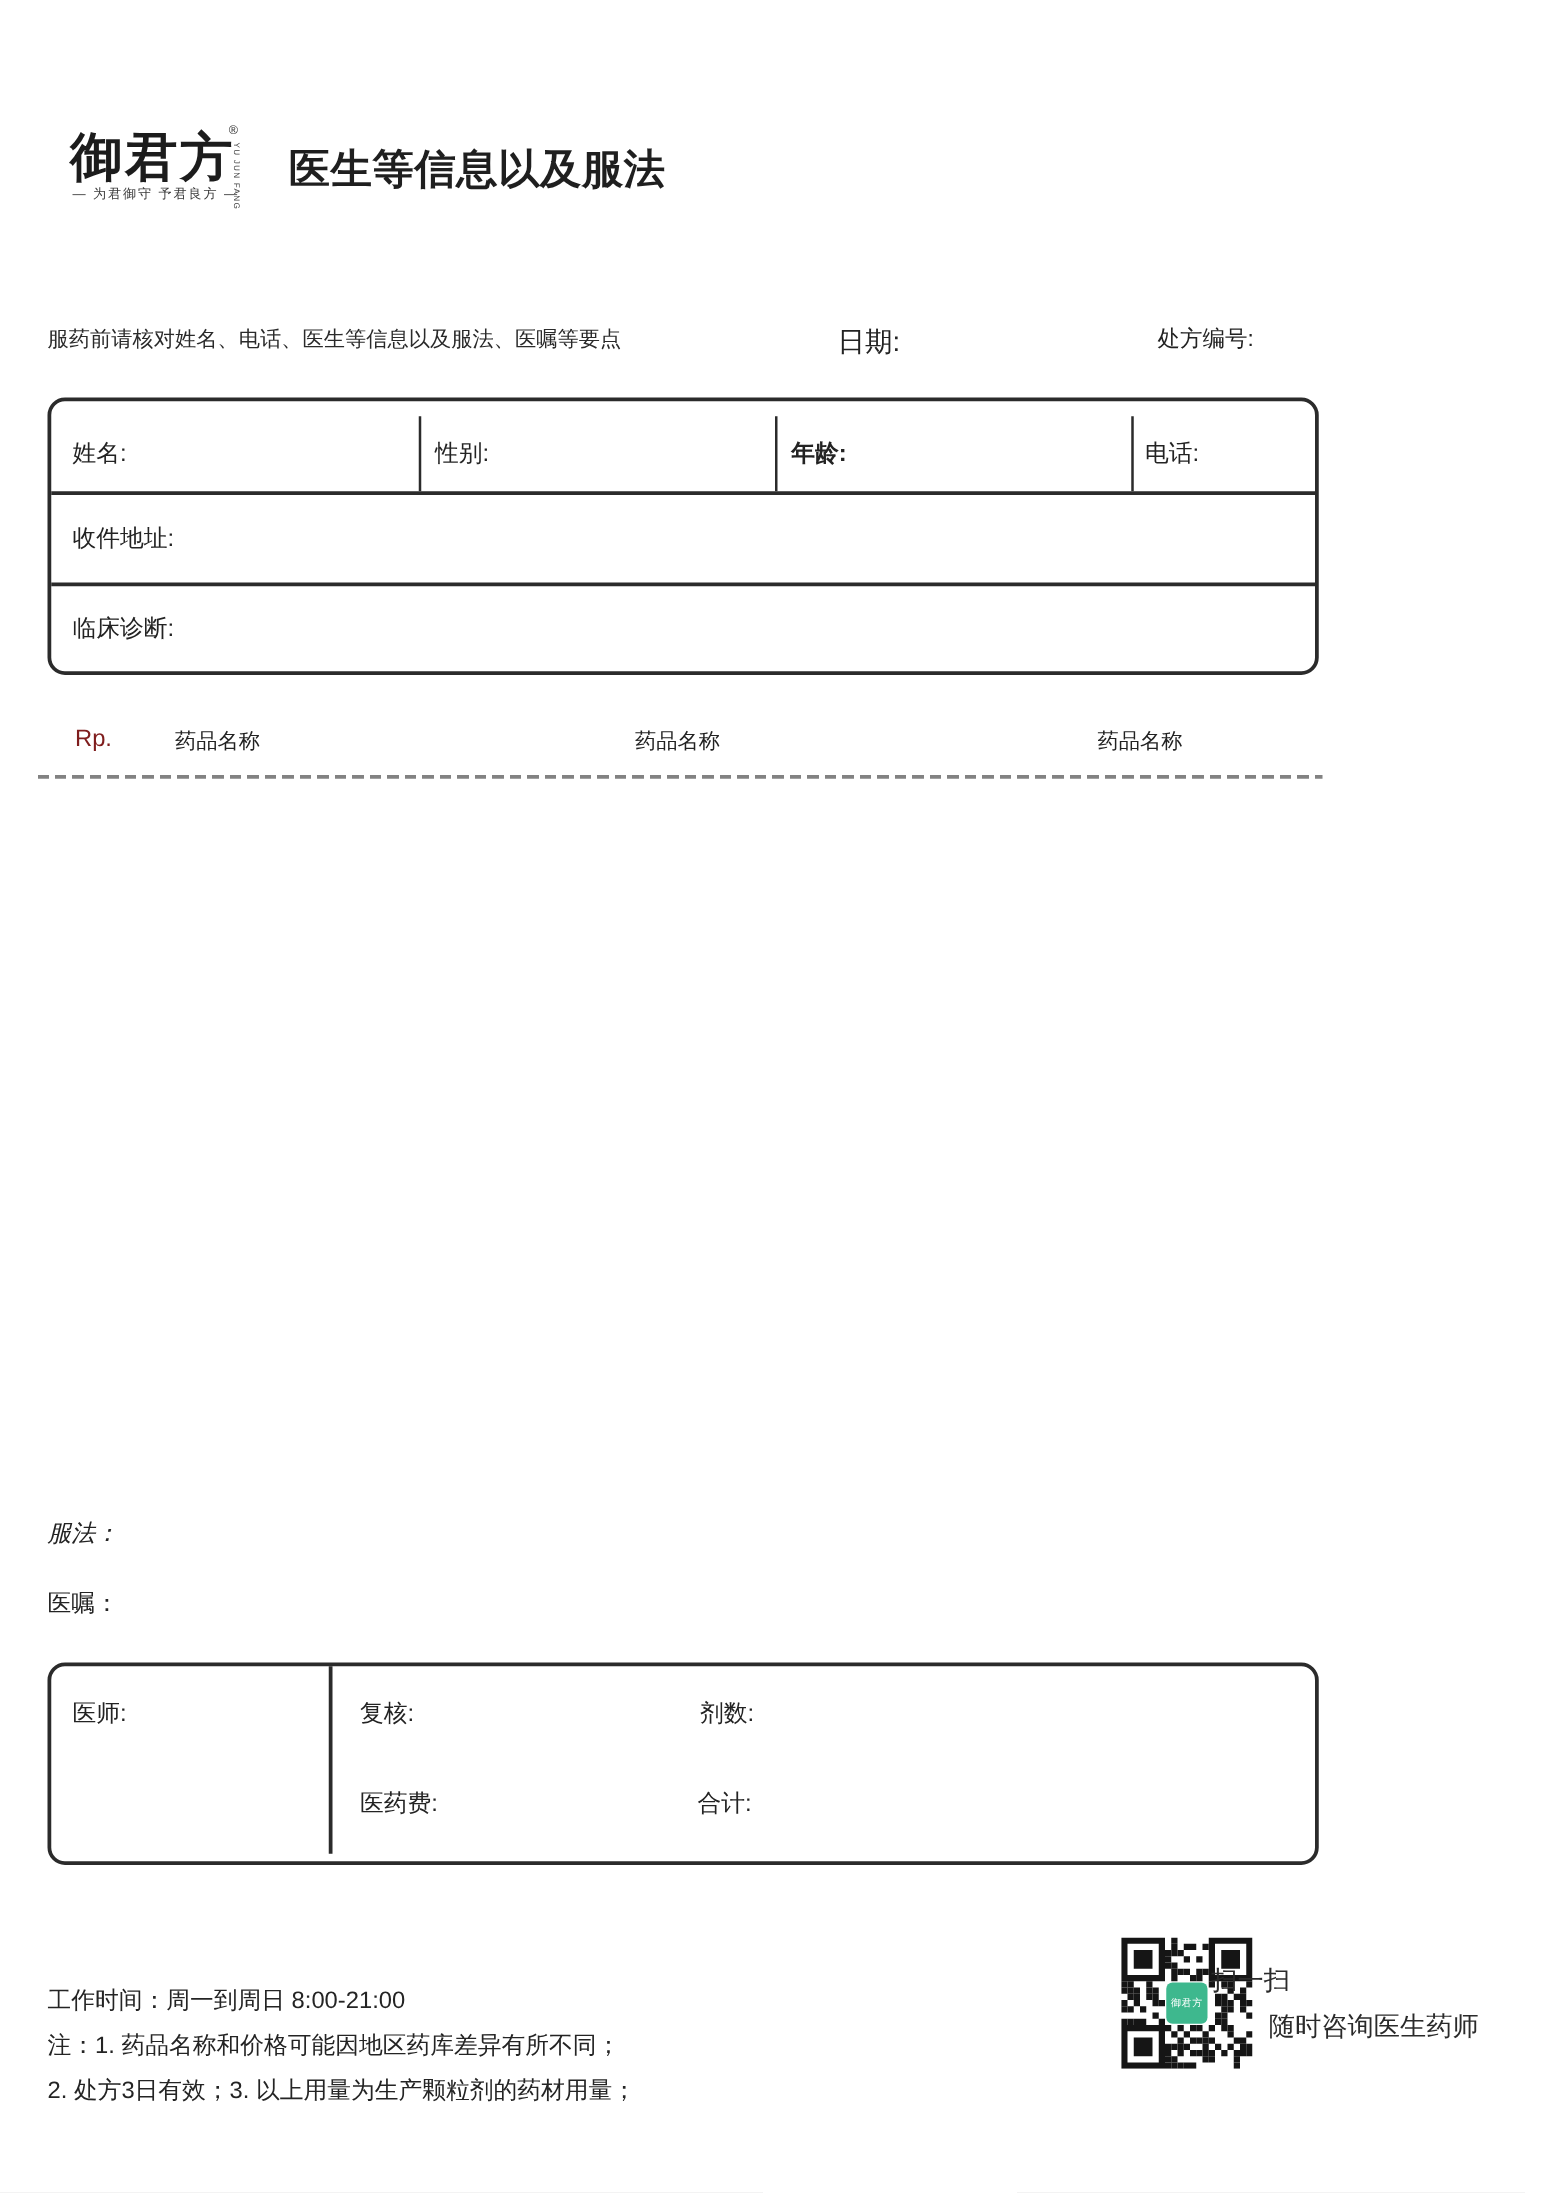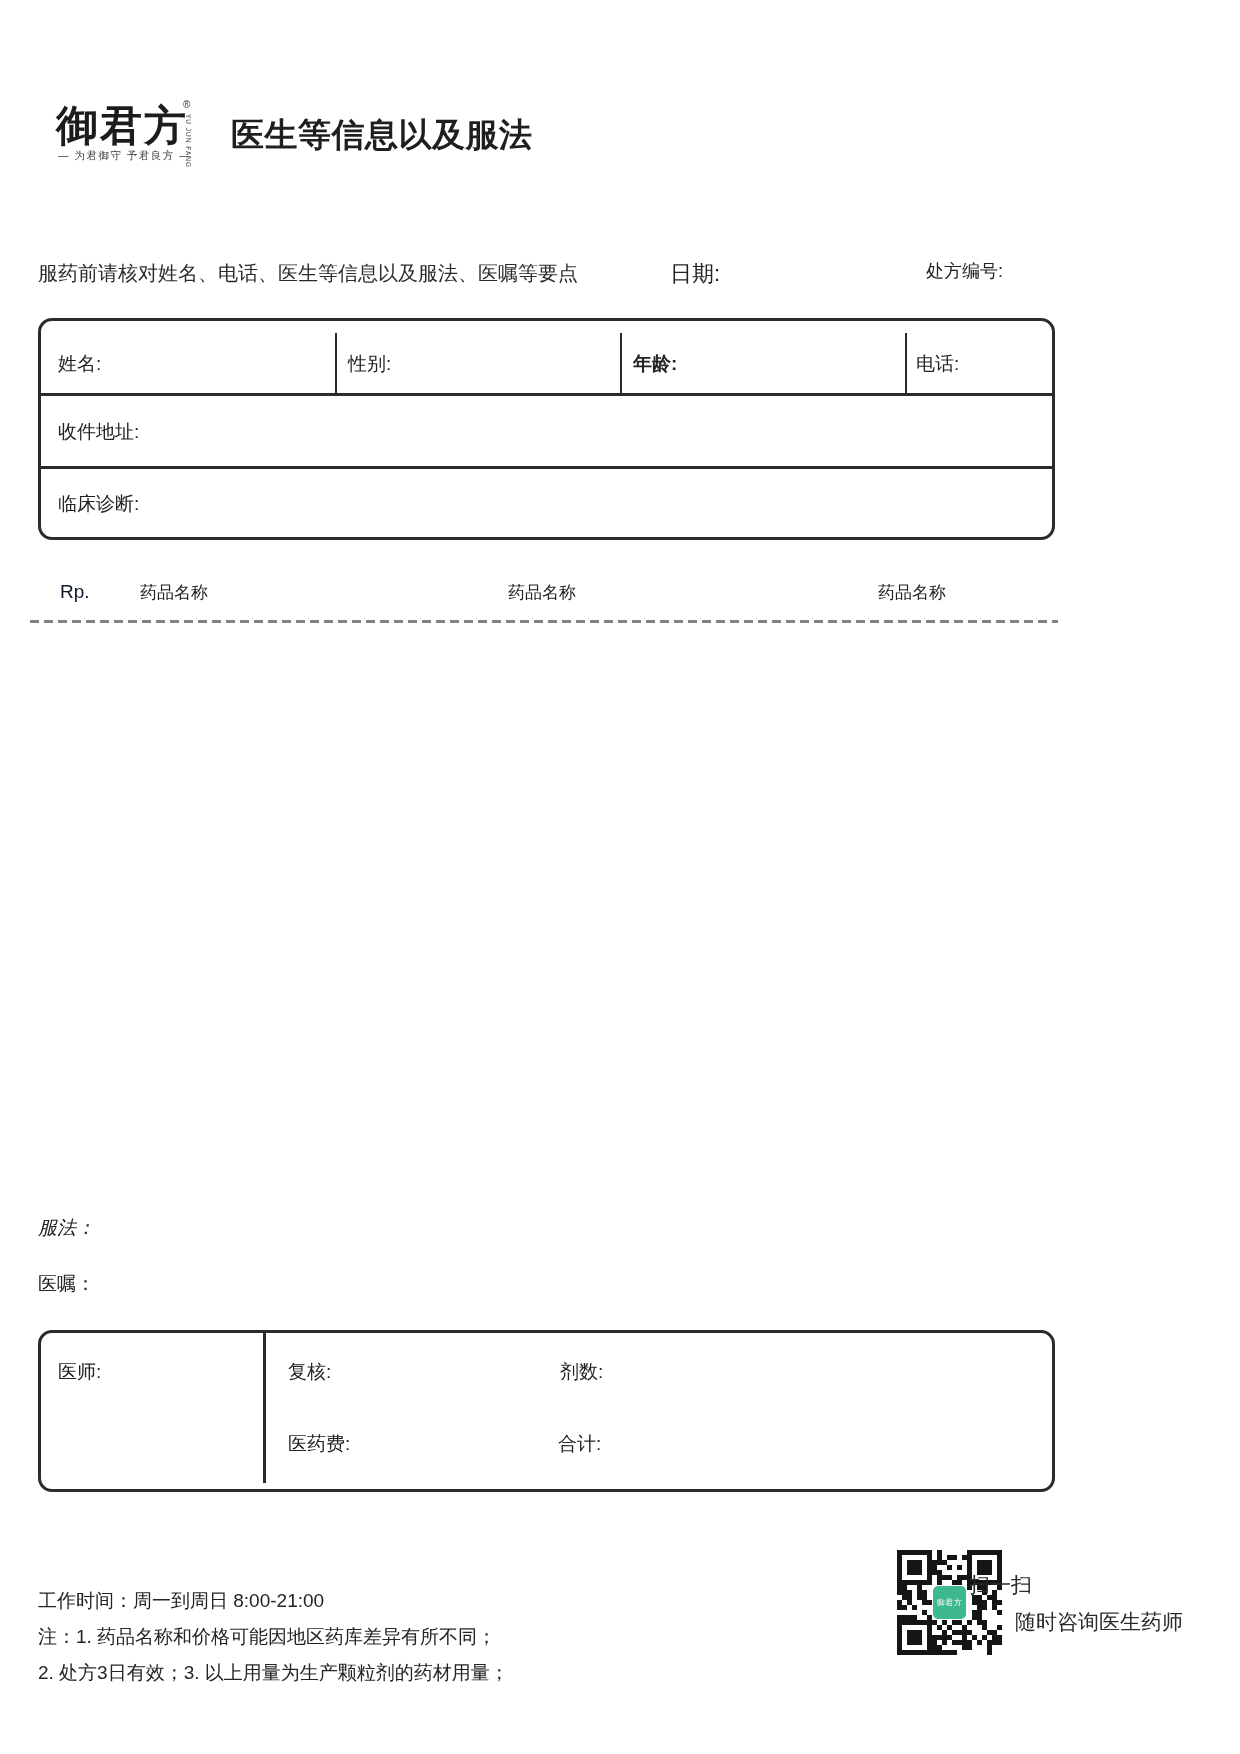--- a/index.html
+++ b/index.html
@@ -18,21 +18,21 @@
   .logo-text{left:56px;top:100px;font-family:"DejaVu Serif","Liberation Serif",serif;
              font-weight:bold;font-size:42px;letter-spacing:2px;color:#1c1c1c;}
   .logo-reg{left:183px;top:99px;font-size:10px;color:#333;}
   .logo-pinyin{left:184px;top:114px;font-size:6.5px;color:#444;letter-spacing:1px;
                writing-mode:vertical-rl;}
   .logo-tagline{left:58px;top:149px;font-size:10.5px;letter-spacing:1.5px;color:#3a3a3a;}
   .hospital-name{left:231px;top:114px;font-size:33px;font-weight:900;letter-spacing:0.5px;
                  color:#1f1f1f;margin:0;}
 
   
-  .notice{left:38px;top:261px;font-size:20px;color:#2a2a2a;}
+  .notice{left:38px;top:261px;font-size:17px;color:#2a2a2a;}
   .date-label{left:670px;top:260px;font-size:22px;}
   .rx-label{left:926px;top:260px;font-size:18px;}
 
   
   .box{position:absolute;border:3px solid #2b2b2b;border-radius:14px;background:transparent;}
   .patient-box{left:38px;top:318px;width:1011px;height:216px;}
   .signoff-box{left:38px;top:1330px;width:1011px;height:156px;}
   .hline{position:absolute;background:#2b2b2b;height:3px;}
   .hline1{left:41px;top:393px;width:1011px;}
   .hline2{left:41px;top:466px;width:1011px;}
@@ -44,21 +44,21 @@
 
   .field-label{font-size:19px;color:#232323;}
   .f-name{left:58px;top:352px;}
   .f-gender{left:348px;top:352px;}
   .f-age{left:633px;top:352px;font-weight:bold;}
   .f-phone{left:916px;top:352px;}
   .f-address{left:58px;top:420px;}
   .f-diagnosis{left:58px;top:492px;}
 
   
-  .rp-label{left:60px;top:580px;font-size:19px;color:#0f172a;}
+  .rp-label{left:60px;top:580px;font-size:19px;color:#7f1d1d;}
   .col-h1{left:140px;top:582px;font-size:17px;}
   .col-h2{left:508px;top:582px;font-size:17px;}
   .col-h3{left:878px;top:582px;font-size:17px;}
   .dashed-line{position:absolute;left:30px;top:620px;width:1028px;height:2.5px;
     background:repeating-linear-gradient(90deg,#828282 0 9px,transparent 9px 14px);}
 
   
   .f-usage{left:38px;top:1216px;font-style:italic;}
   .f-advice{left:38px;top:1272px;}
 

